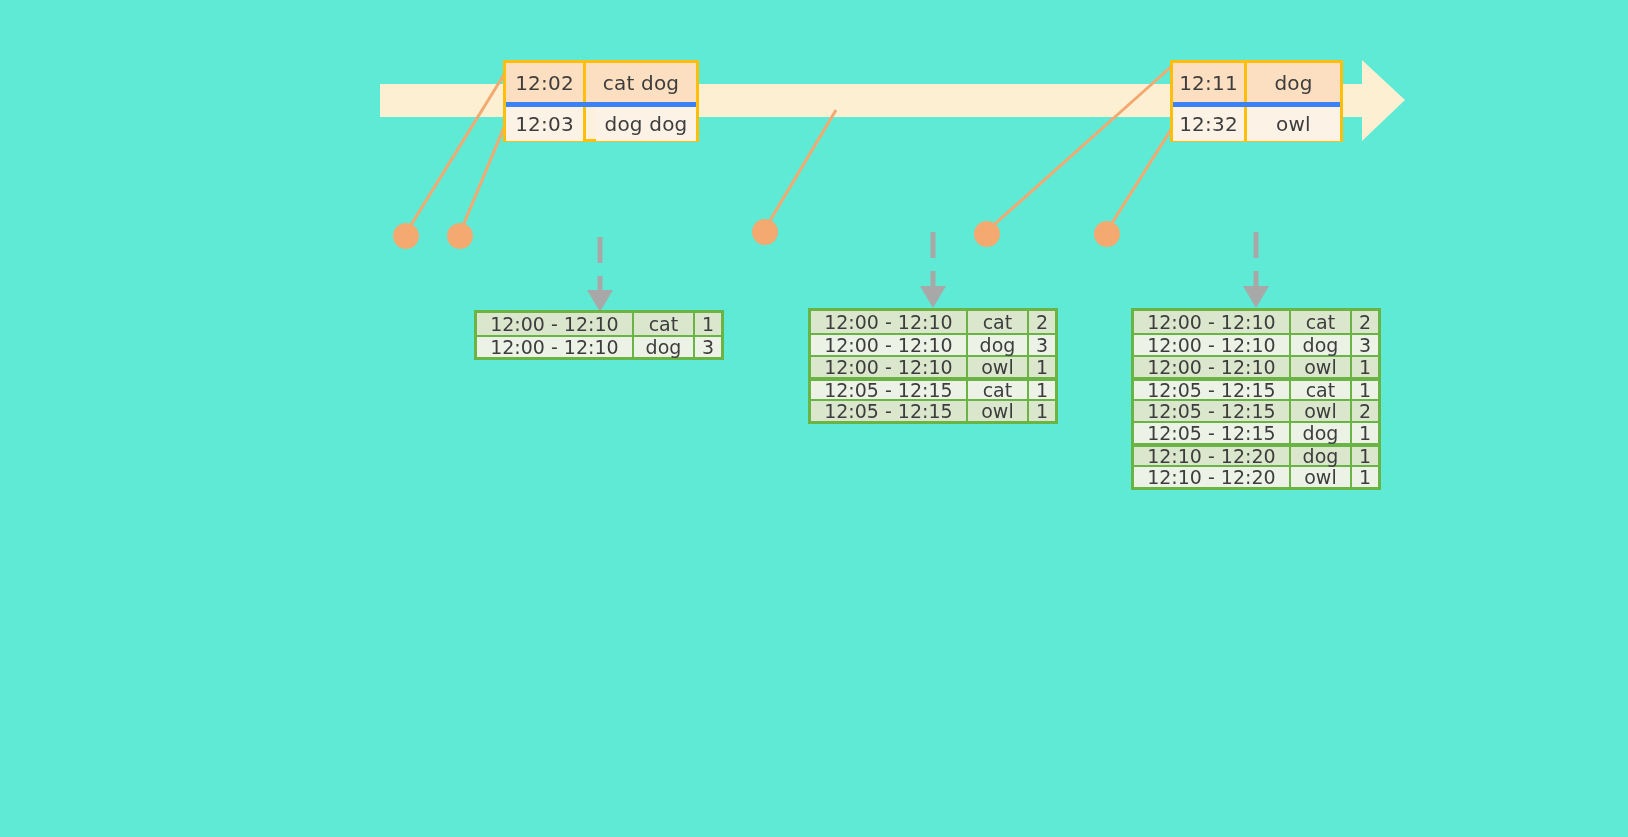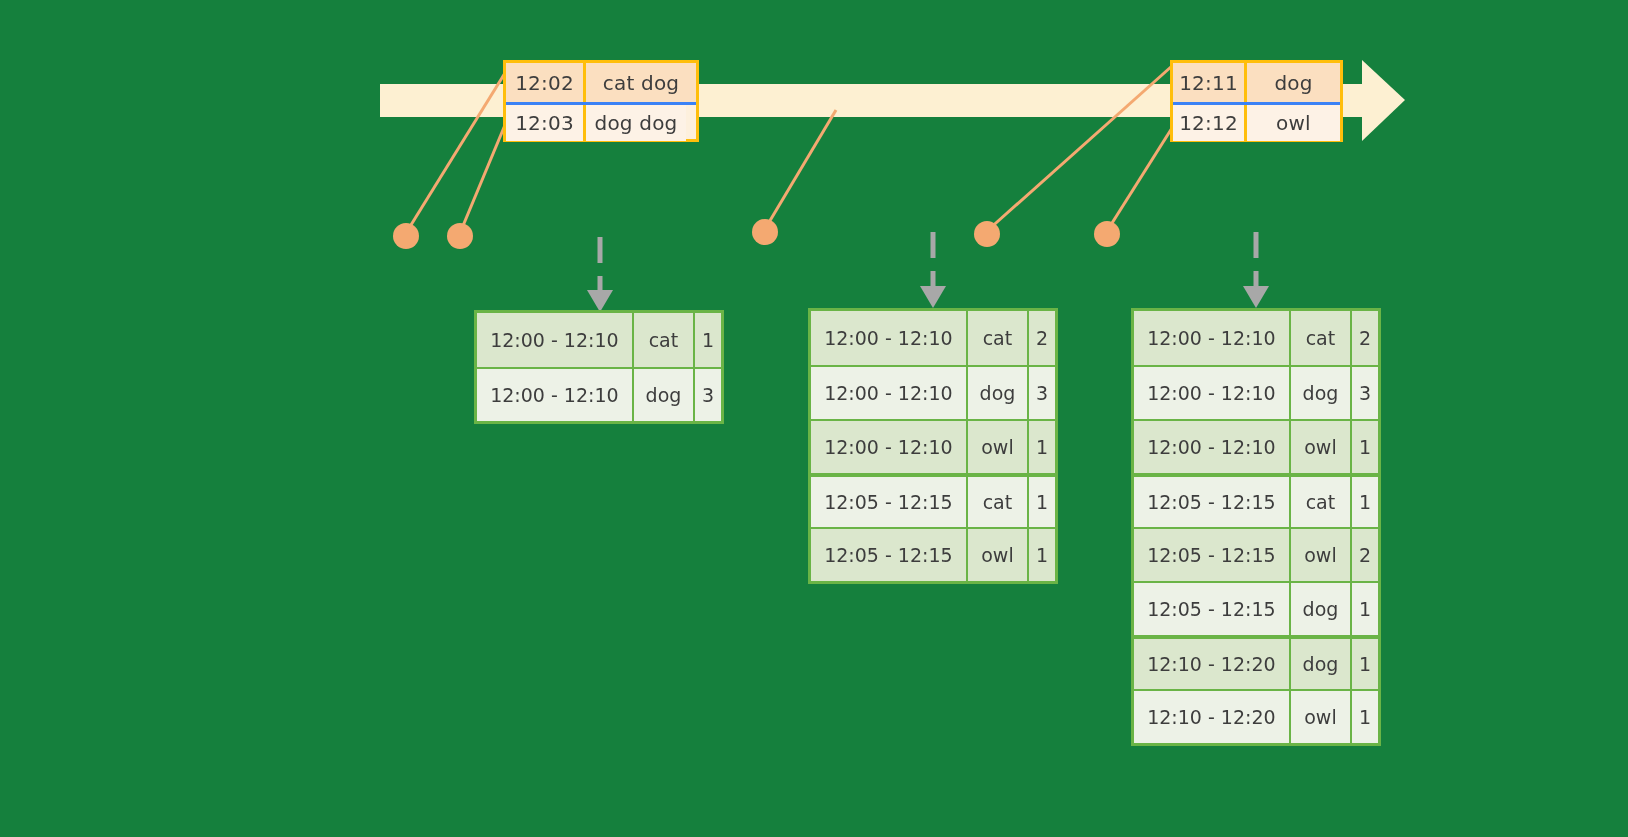--- a/index.html
+++ b/index.html
@@ -4,21 +4,21 @@
 <style>
   html, body {
     margin: 0;
     padding: 0;
     background: #000000;
   }
   #stage {
     position: relative;
     width: 1628px;
     height: 837px;
-    background: #15803d;
+    background: #5eead4;
     font-family: "DejaVu Sans", "Liberation Sans", sans-serif;
     overflow: hidden;
   }
   svg.layer {
     position: absolute;
     left: 0;
     top: 0;
     width: 1628px;
     height: 837px;
     pointer-events: none;
@@ -30,21 +30,22 @@
     border: 3px solid #ffbe0b;
     box-sizing: border-box;
     background: #fdf0dd;
   }
   .evt-row {
     display: flex;
     height: 39px;
     box-sizing: border-box;
   }
   .evt-row + .evt-row {
-    border-top: 3px solid #3b82f6;
+    border-top: 5px solid #3b82f6;
+    justify-content: space-between;
   }
   .evt-time, .evt-words {
     display: flex;
     align-items: center;
     justify-content: center;
     box-sizing: border-box;
     font-size: 20px;
     color: #3d3d3d;
     letter-spacing: .2px;
     white-space: nowrap;
@@ -57,21 +58,21 @@
 
   
   .res-table {
     position: absolute;
     border: 3px solid #6ab446;
     box-sizing: border-box;
     background: #eef4e8;
   }
   .res-row {
     display: flex;
-    height: 54px;
+    height: 22px;
     box-sizing: border-box;
   }
   .res-row + .res-row {
     border-top: 2px solid #6ab446;
   }
   .res-win, .res-word, .res-cnt {
     display: flex;
     align-items: center;
     justify-content: center;
     box-sizing: border-box;
@@ -139,21 +140,21 @@
     </div>
   </div>
 
 
   <div class="evt-group" style="left:1170px; top:60px; width:173px; height:82px;">
     <div class="evt-row">
       <div class="evt-time shade-a" style="width:74px">12:11</div>
       <div class="evt-words shade-a" style="width:93px">dog</div>
     </div>
     <div class="evt-row">
-      <div class="evt-time shade-b" style="width:74px">12:12</div>
+      <div class="evt-time shade-b" style="width:74px">12:32</div>
       <div class="evt-words shade-b" style="width:93px">owl</div>
     </div>
   </div>
 
   <div class="res-table" id="res1" style="left:474px; top:310px; width:250px;">
       <div class="res-row">
         <div class="res-win rs-a" style="width: 158px;">12:00 - 12:10</div>
         <div class="res-word rs-a" style="width: 62px;">cat</div>
         <div class="res-cnt rs-a" style="width: 26px;">1</div>
       </div>

